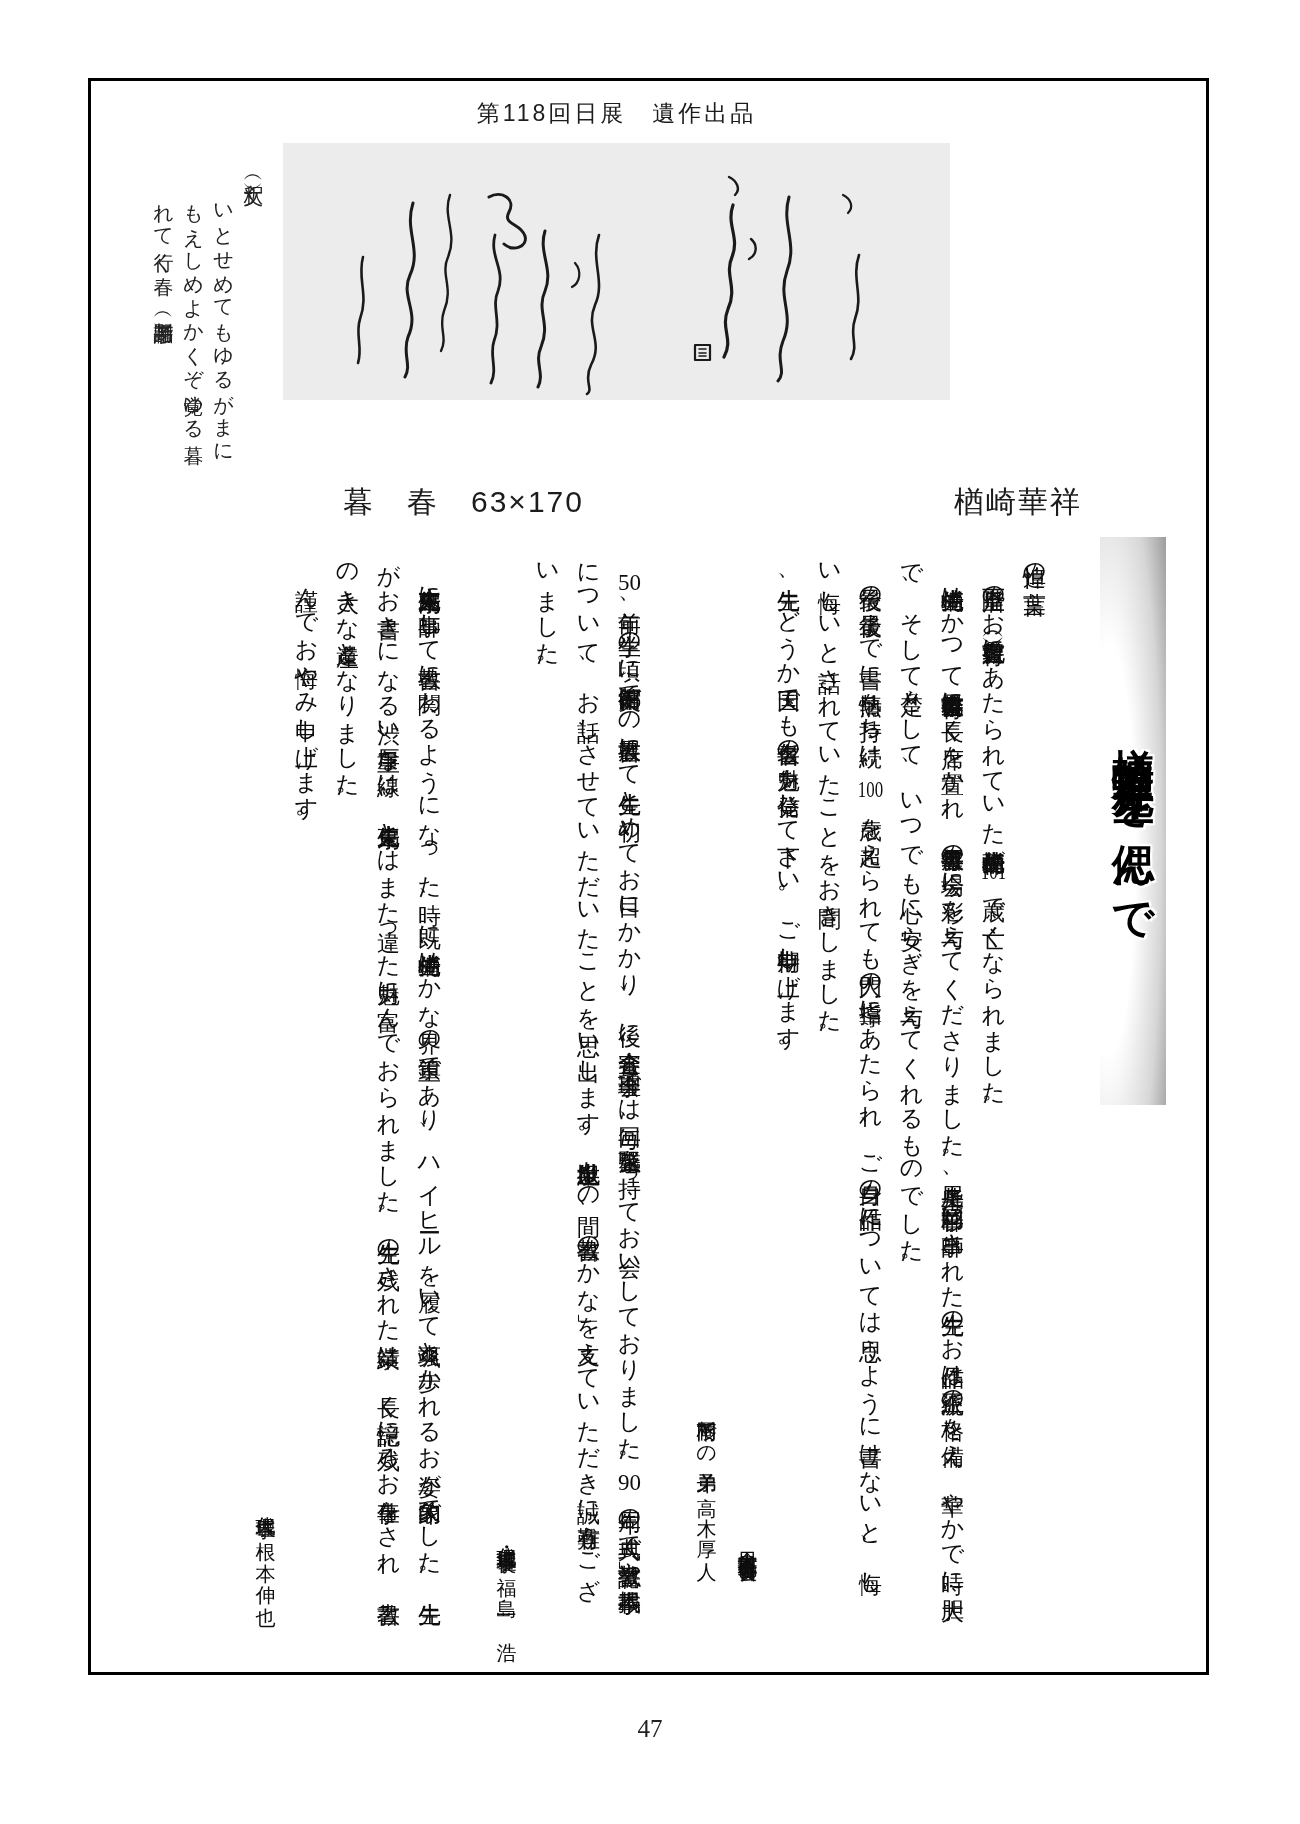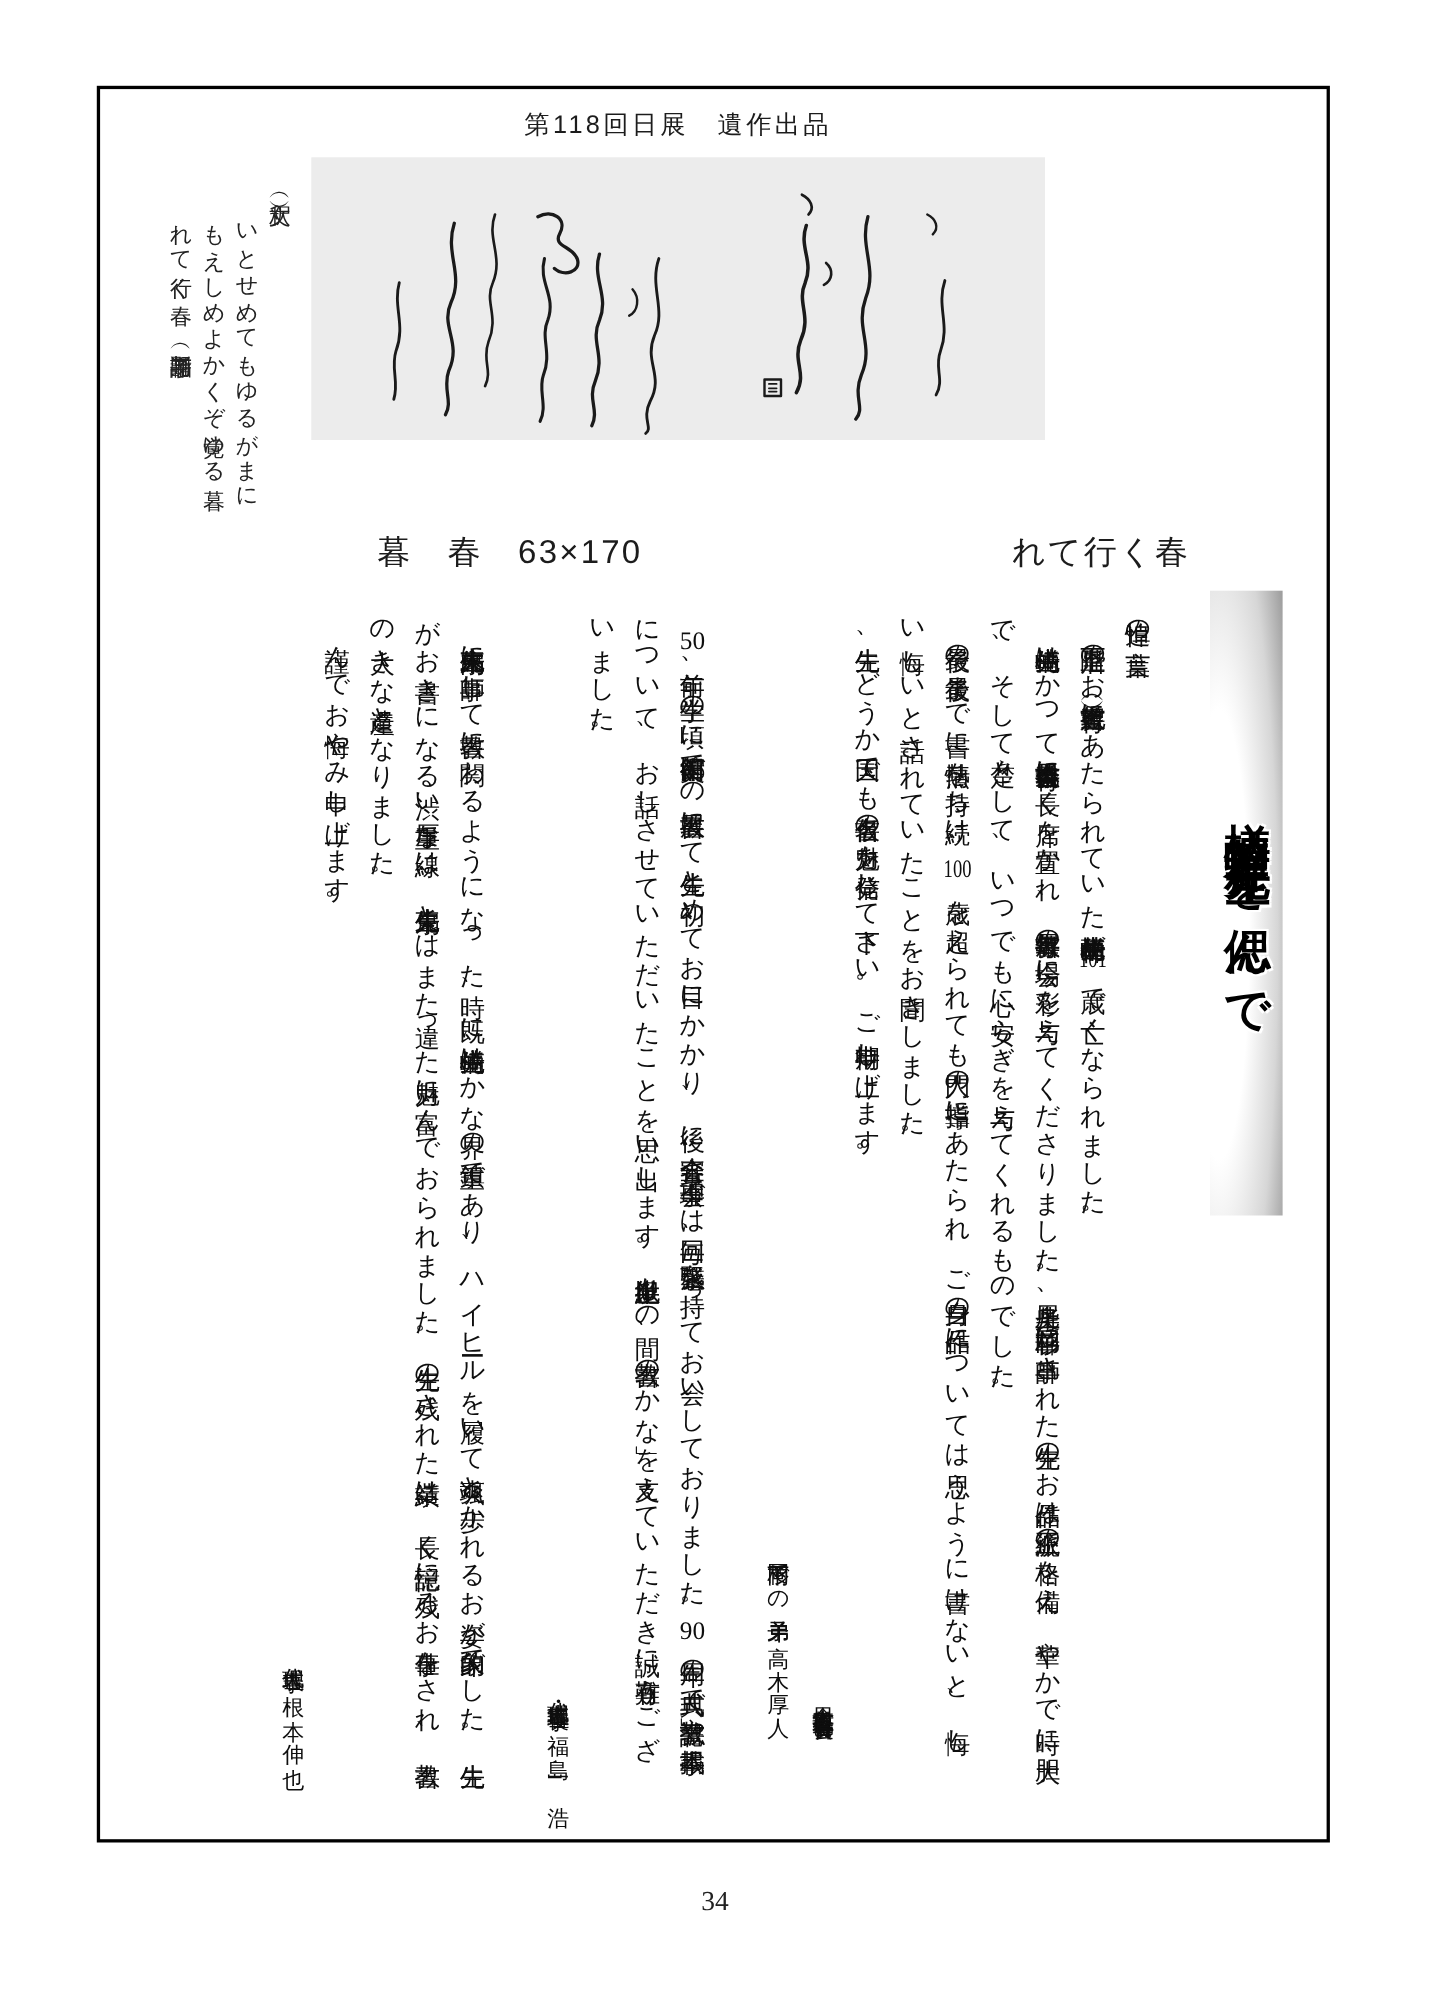--- a/index.html
+++ b/index.html
@@ -131,21 +131,21 @@
   <p>（釈文）</p>
   <p class="poem">いとせめてもゆるがまゝに</p>
   <p class="poem">もえしめよかくぞ覚ゆる暮</p>
   <p class="poem">れて行く春　　（与謝野晶子）</p>
 </div>
 
 <div class="caption-row">
   <span class="caption-left">
     <span>暮　春</span>　<span>63×170</span>
   </span>
-  <span class="caption-artist">れて行く春</span>
+  <span class="caption-artist">楢崎華祥</span>
 </div>
 
 <div class="plaque">
   <h1>楢崎華祥先生を偲んで</h1>
 </div>
 
 <div class="article-body">
   <h2>追悼の言葉</h2>
 
   <section class="tribute">
@@ -162,13 +162,13 @@
     <p class="sig sig-down">代表理事・理事長　福　島　一　浩</p>
   </section>
 
   <section class="tribute">
     <p>高木東扇先生に師事して書教に関わるようになった時、既に楢崎先生はかな界の重鎮であり、ハイヒールを履いて颯爽と歩かれるお姿が印象的でした。先生がお書きになる渋い重厚な線は、東扇先生とはまた違った魅力に富んでおられました。先生の残された業績は、長く記憶に残るお仕事をされ、書教の大きな遺産となりました。</p>
     <p>謹んでお悔やみ申し上げます。</p>
     <p class="sig">代表理事　根　本　伸　也</p>
   </section>
 </div>
 
-<div class="page-number">34</div>
+<div class="page-number">47</div>
 
 </body></html>

